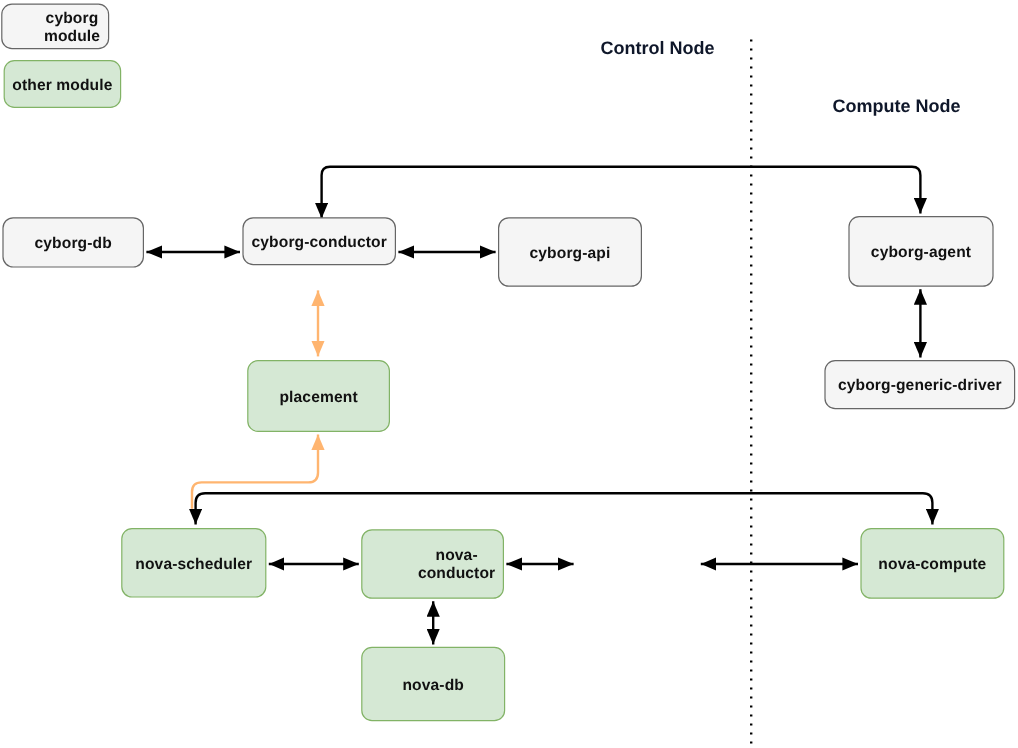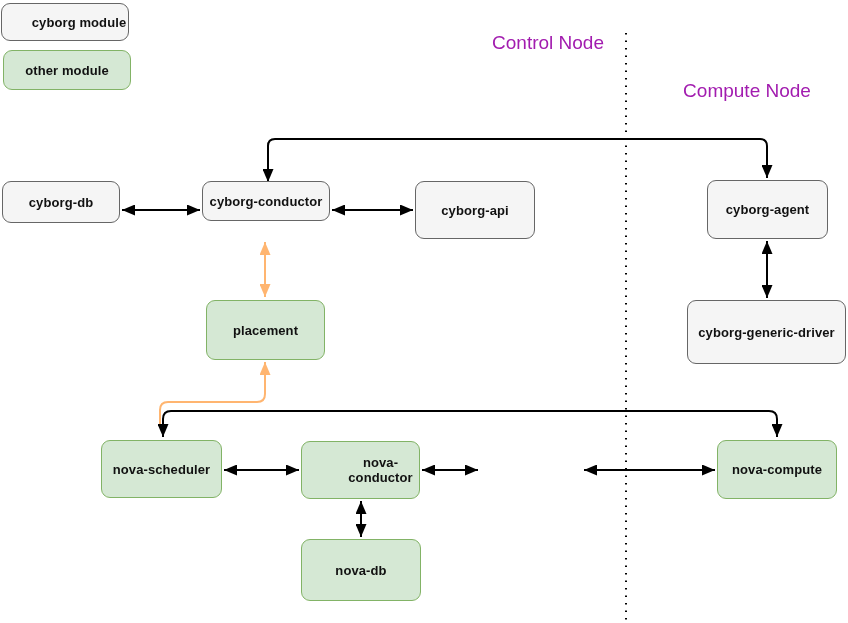--- a/index.html
+++ b/index.html
@@ -17,37 +17,37 @@
     box-sizing:border-box;
     border-radius:9px;
     font-weight:bold;font-size:13px;color:#111;
     text-align:center;
     letter-spacing:0.1px;
   }
   .gray{background:var(--cyborg_fill,#f5f5f5);border:1px solid var(--cyborg_border,#666666);}
   .green{background:var(--other_fill,#d5e8d4);border:1px solid var(--other_border,#82b366);}
 
   
-  .n-legend-cyborg{left:1px;top:3px;width:128px;height:38px;padding-left:28px;}
-  .n-legend-other{left:3px;top:50px;width:128px;height:40px;}
+  .n-legend-cyborg{left:1px;top:3px;width:90px;height:38px;padding-left:28px;}
+  .n-legend-other{left:3px;top:50px;width:98px;height:40px;}
   .n-cyborg-db{left:2px;top:181px;width:118px;height:42px;}
   .n-cyborg-conductor{left:202px;top:181px;width:128px;height:40px;}
   .n-cyborg-api{left:415px;top:181px;width:120px;height:58px;}
   .n-cyborg-agent{left:707px;top:180px;width:121px;height:59px;}
-  .n-cyborg-generic-driver{left:687px;top:300px;width:159px;height:64px;}
+  .n-cyborg-generic-driver{left:687px;top:300px;width:159px;height:41px;}
   .n-placement{left:206px;top:300px;width:119px;height:60px;}
   .n-nova-scheduler{left:101px;top:440px;width:121px;height:58px;}
   .n-nova-conductor{left:301px;top:441px;width:119px;height:58px;padding-left:40px;}
   .n-nova-api{left:480px;top:441px;width:102px;height:58px;}
   .n-nova-compute{left:717px;top:440px;width:120px;height:59px;}
   .n-nova-db{left:301px;top:539px;width:120px;height:62px;}
 
   .zone-title{
     position:absolute;top:32px;
-    font-weight:normal;font-size:19px;color:#a21caf;
+    font-weight:bold;font-size:15px;color:#0f172a;
     white-space:nowrap;
   }
   .t-control{left:548px;transform:translateX(-50%);}
   .t-compute{left:747px;transform:translateX(-50%);margin-top:48px;}
 
   .edge{fill:none;stroke-width:2;stroke-linejoin:round;}
   .edge-black{stroke:var(--arrow_black,#000000);}
   .edge-orange{stroke:var(--arrow_orange,#ffb570);}
   .mk-black{fill:var(--arrow_black,#000000);stroke:none;}
   .mk-orange{fill:var(--arrow_orange,#ffb570);stroke:none;}

